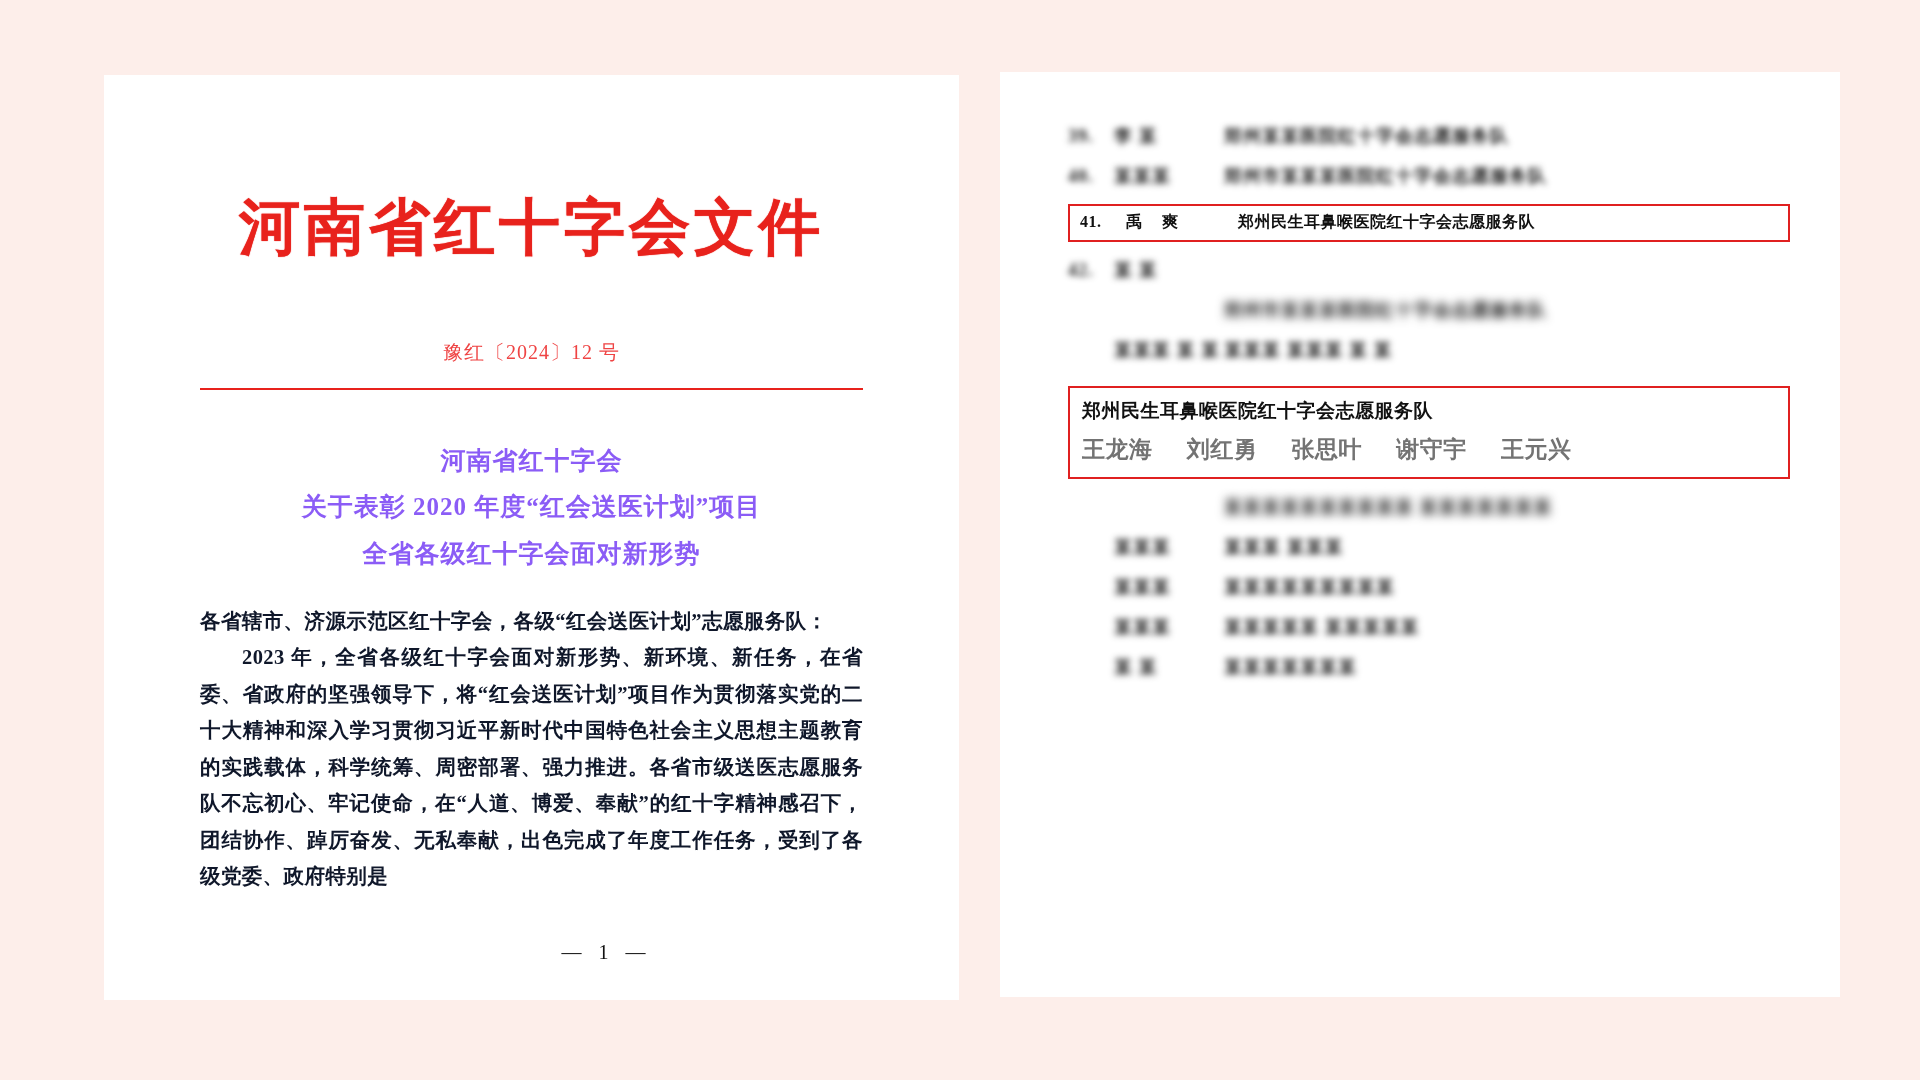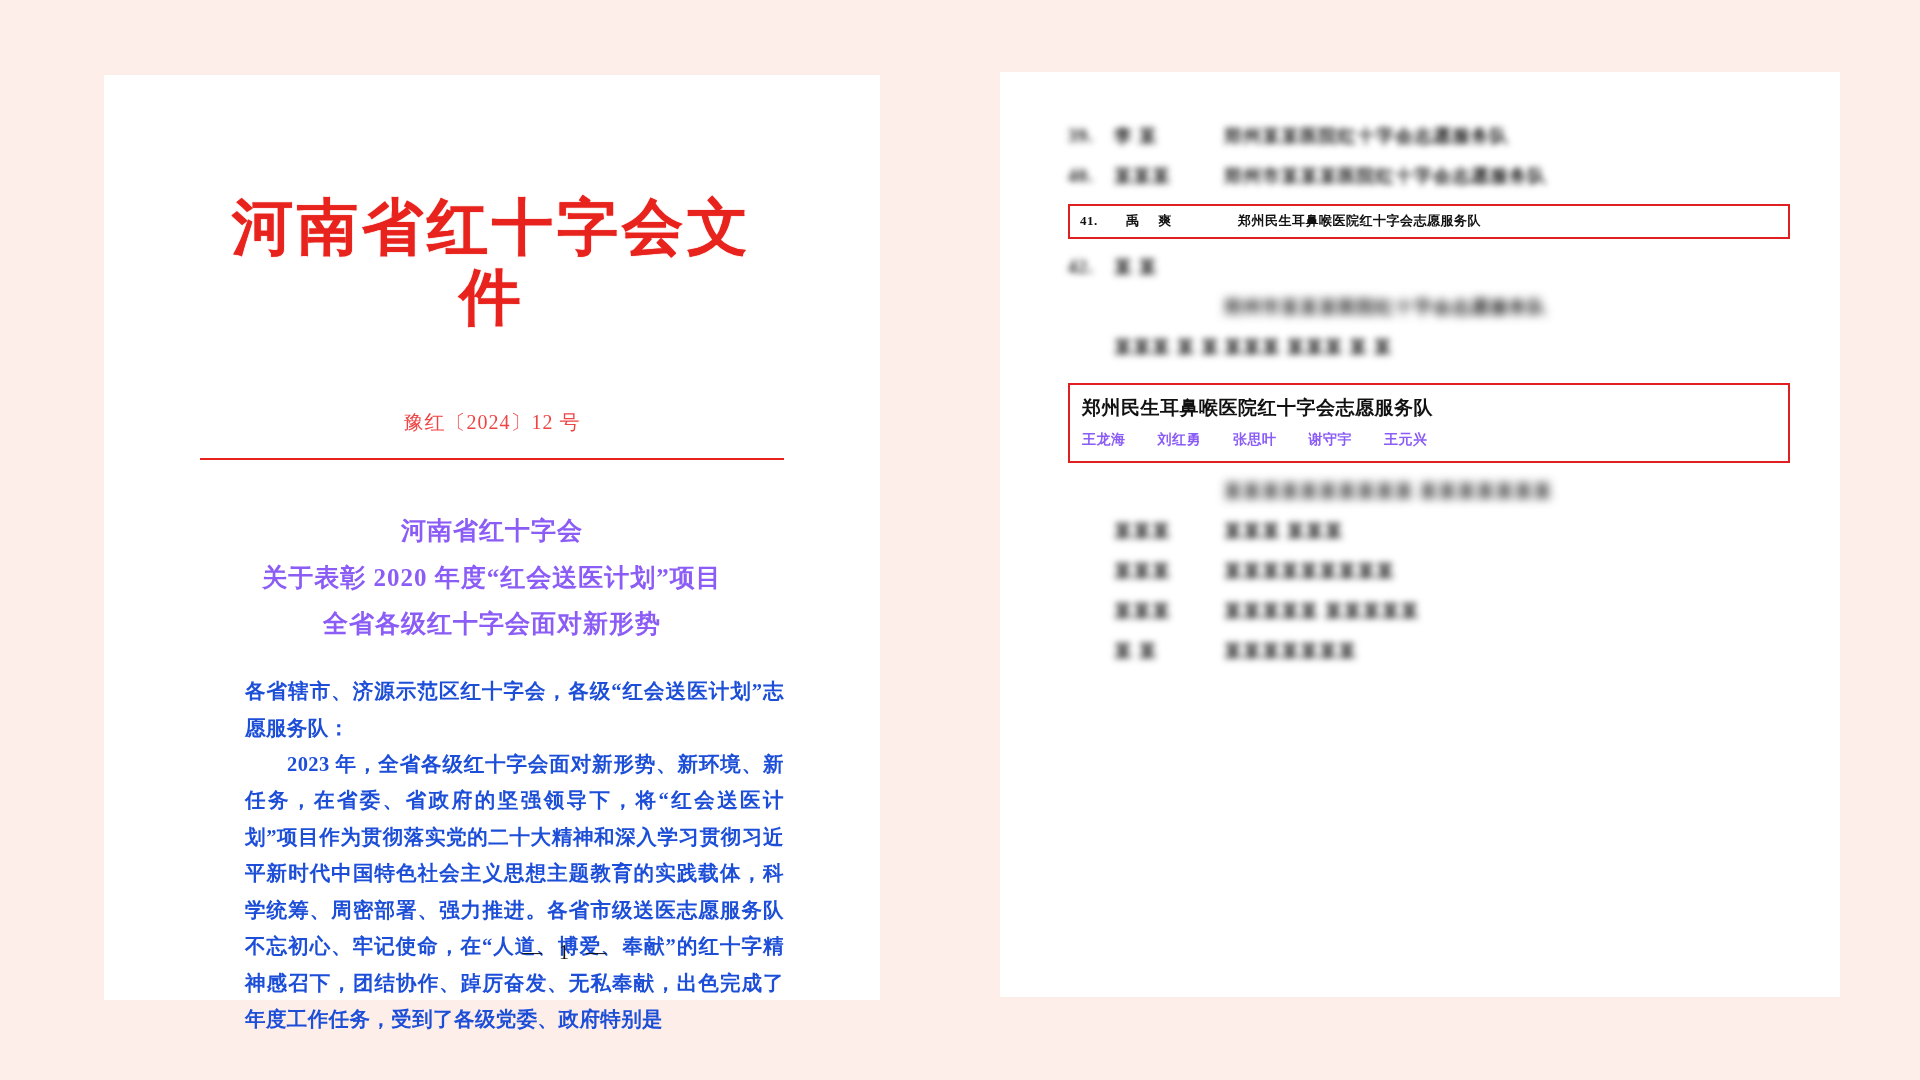--- a/index.html
+++ b/index.html
@@ -17,21 +17,21 @@
     position: relative;
     width: 1920px;
     height: 1080px;
   }
 
   
   .page-one {
     position: absolute;
     left: 104px;
     top: 75px;
-    width: 776px;
+    width: 855px;
     height: 925px;
     background: #ffffff;
   }
   .p1-inner {
     position: absolute;
     left: 96px;
     top: 60px;
     right: 96px;
   }
   .doc-masthead {
@@ -66,25 +66,24 @@
     font-weight: bold;
     line-height: 1.85;
     color: #8b5cf6;
     letter-spacing: 1px;
   }
   .doc-title .t-line { display: block; }
   .doc-body {
     margin-top: 26px;
     font-size: 20.5px;
     line-height: 1.78;
-    color: #1d4ed8;
+    color: #0f172a;
     font-weight: bold;
     letter-spacing: 0.4px;
     text-align: justify;
-    margin-left: 45px;
   }
   .doc-body p { margin: 0; }
   .doc-body p.indent { text-indent: 42px; }
   .page-footer {
     position: absolute;
     left: 0;
     right: 0;
     bottom: 36px;
     text-align: center;
     font-size: 20px;
@@ -127,40 +126,40 @@
 
   .hl-box {
     border: 2px solid #e02020;
     padding: 6px 10px 7px 10px;
     margin-bottom: 16px;
     background: #fff;
   }
   .hl-row {
     display: flex;
     align-items: baseline;
-    font-size: 13px;
+    font-size: 16px;
     color: #111;
     font-weight: bold;
     white-space: nowrap;
     letter-spacing: 0.5px;
   }
   .hl-row .c-num { width: 46px; display: inline-block; }
   .hl-row .c-name { width: 112px; display: inline-block; letter-spacing: 8px; }
   .hl-box.team { padding: 10px 12px 12px 12px; }
   .team-title {
     font-size: 19px;
     font-weight: bold;
     color: #111;
     letter-spacing: 0.5px;
     margin-bottom: 10px;
   }
   .team-names {
-    font-size: 14px;
-    font-weight: bold;
-    color: #8b5cf6;
+    font-size: 23px;
+    font-weight: bold;
+    color: #737373;
     letter-spacing: 0.5px;
     font-family: Liberation Serif, serif;
   }
   .team-names span { margin-right: 28px; }
   .spacer-8 { height: 8px; }
 </style>
 </head>
 <body>
 
 <div class="stage">

